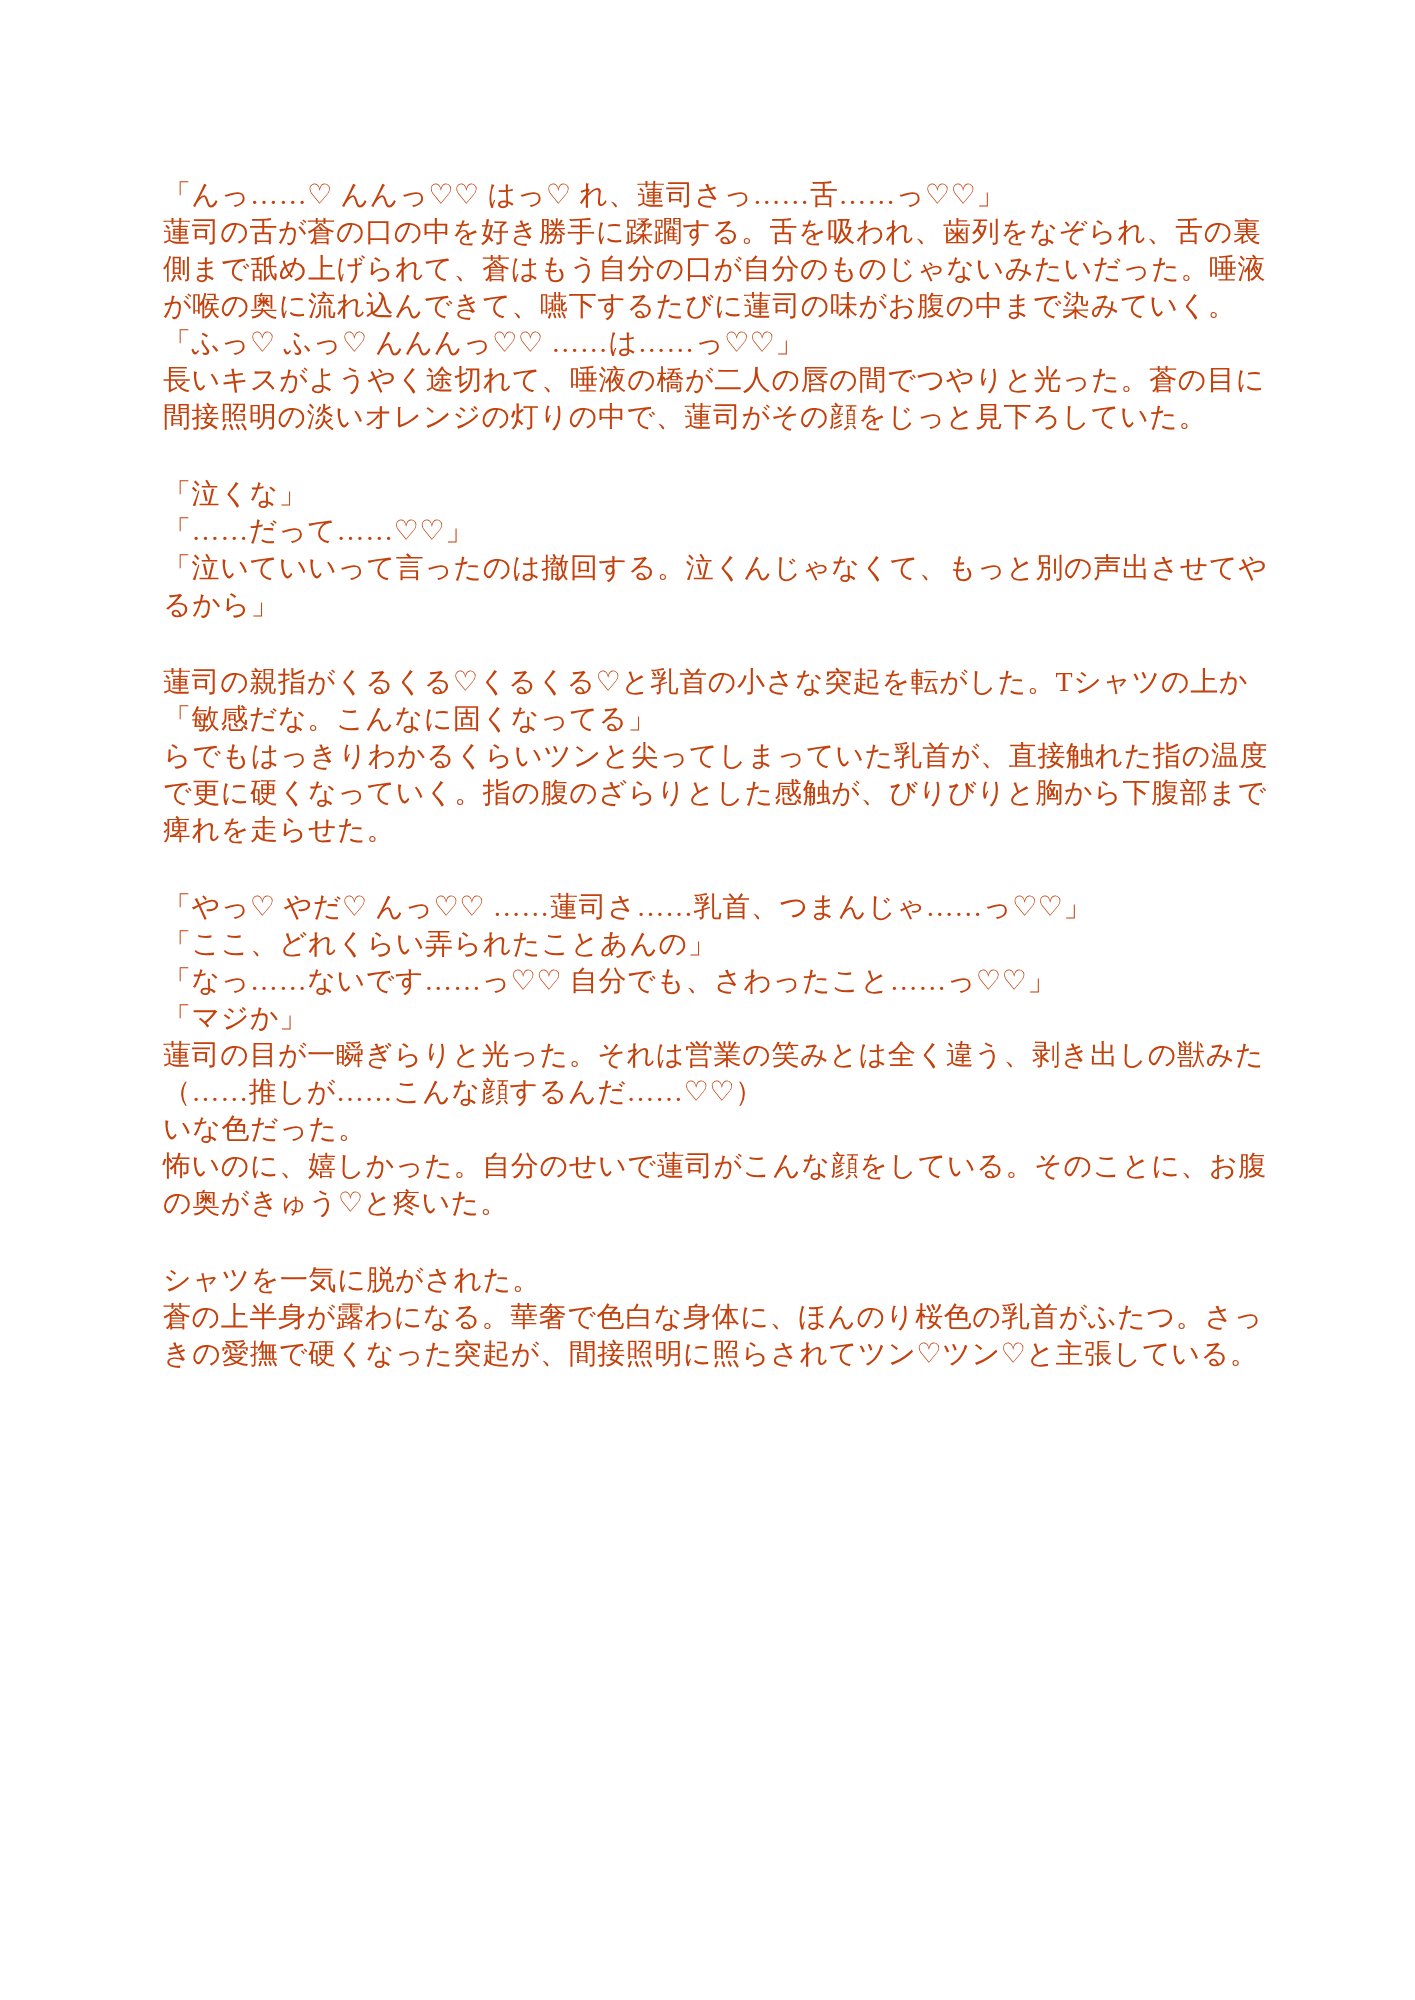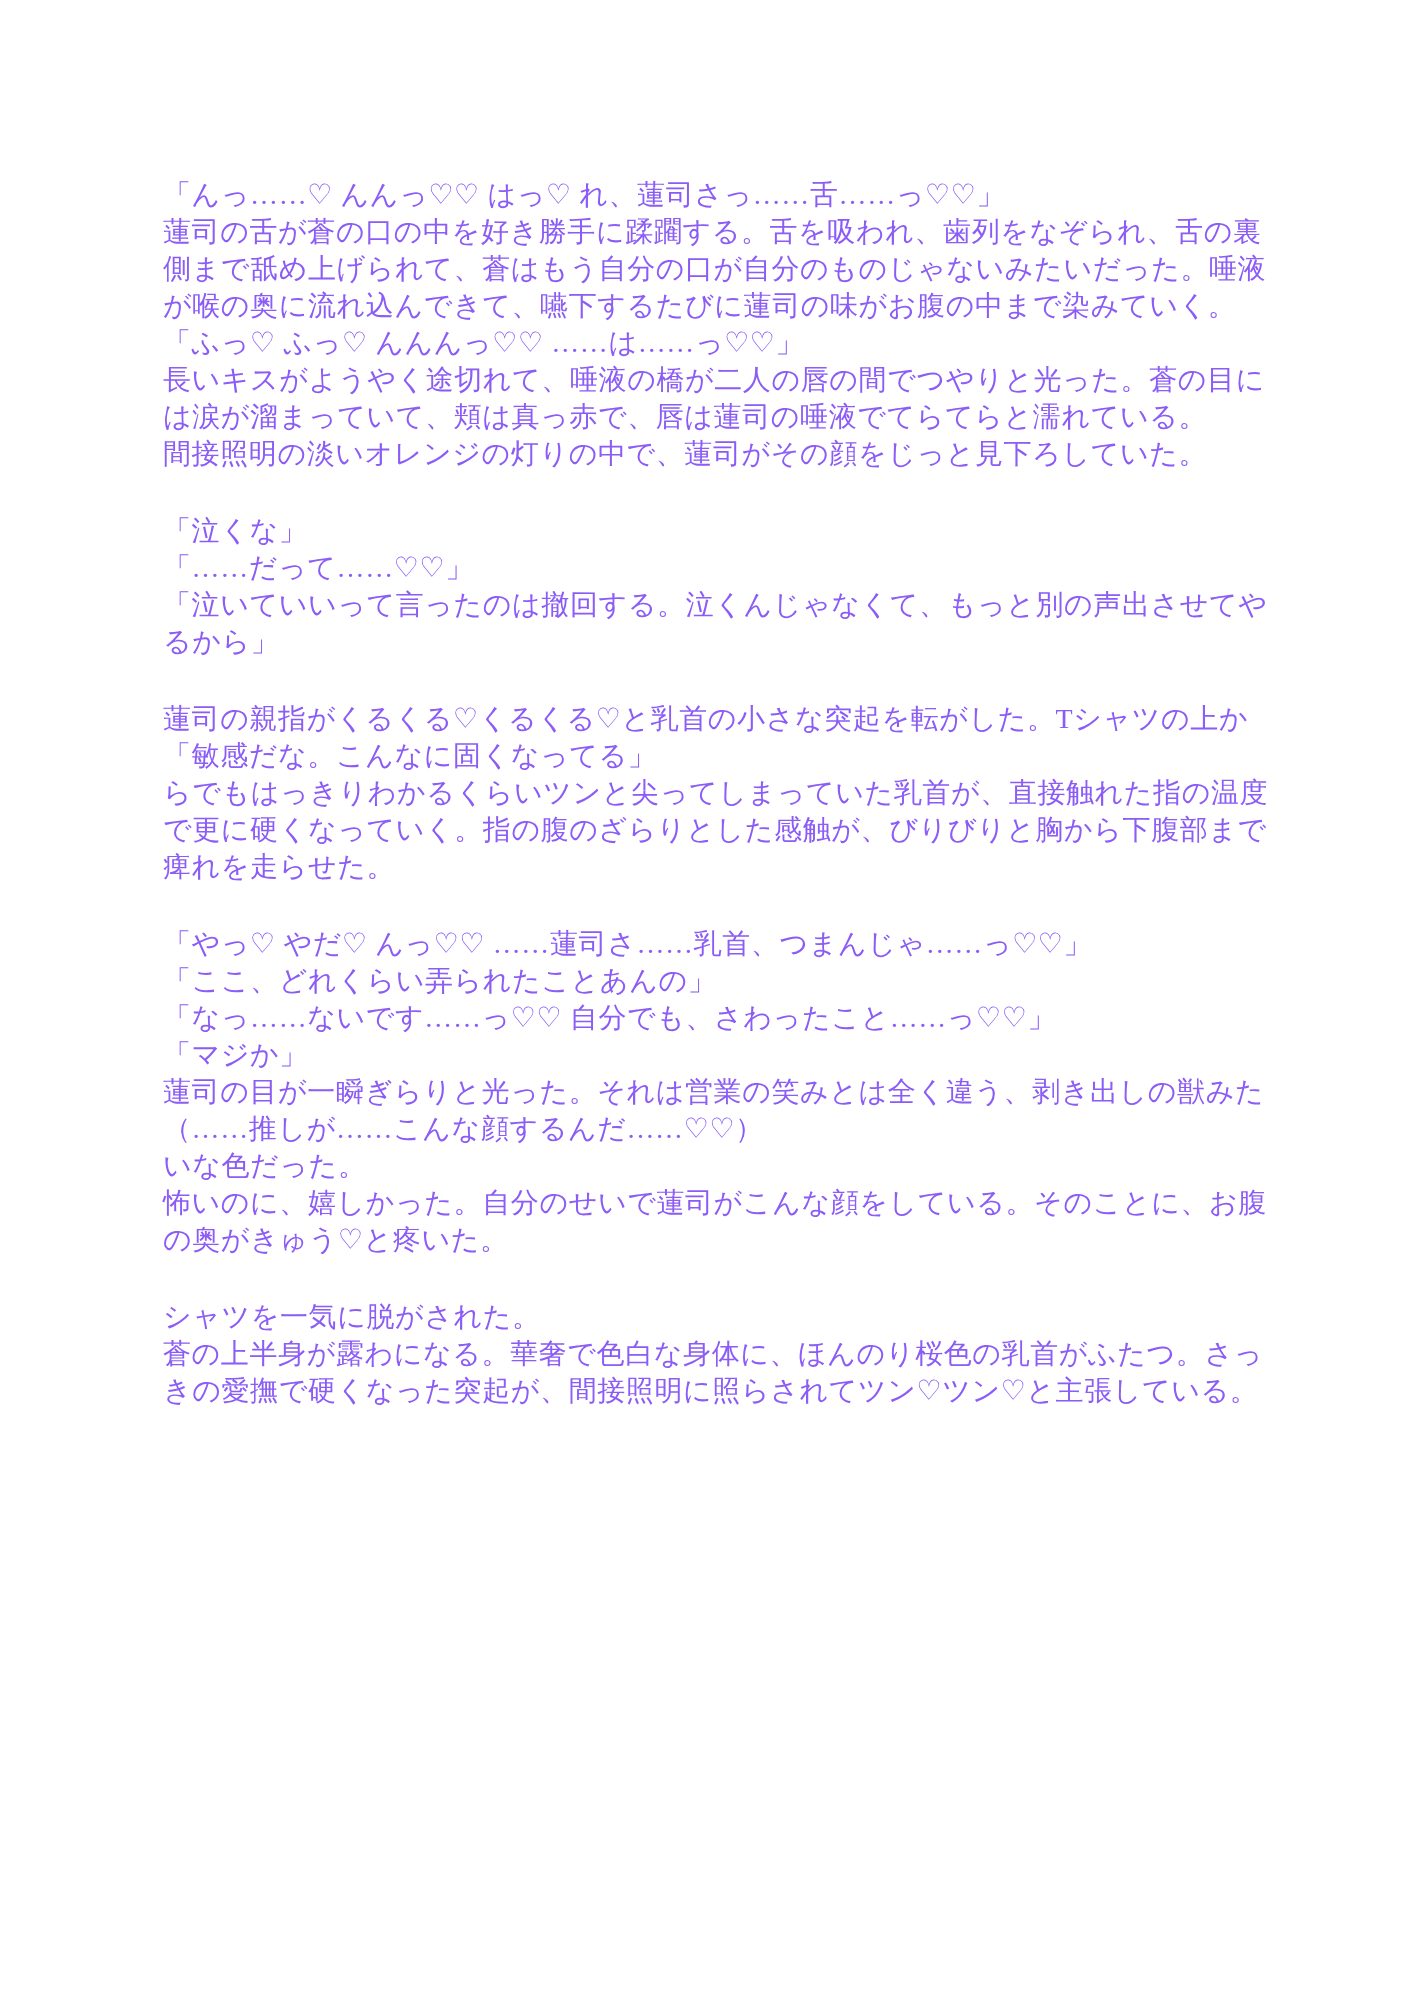--- a/index.html
+++ b/index.html
@@ -33,30 +33,29 @@
     font-size: 28px;
     line-height: 37px;
     letter-spacing: 0.6px;
     white-space: pre;
     font-weight: 400;
   }
 </style>
 </head>
 <body>
 
-<div class="page" style="background: rgb(255, 255, 255); color: #8b5cf6; text-decoration: underline;">
+<div class="page" style="background: rgb(255, 255, 255); color: #c2410c; text-decoration: underline;">
   <main class="content" id="content">
       <p class="paragraph">
         <span class="line">「んっ……♡ んんっ♡♡ はっ♡ れ、蓮司さっ……舌……っ♡♡」</span>
         <span class="line">蓮司の舌が蒼の口の中を好き勝手に蹂躙する。舌を吸われ、歯列をなぞられ、舌の裏</span>
         <span class="line">側まで舐め上げられて、蒼はもう自分の口が自分のものじゃないみたいだった。唾液</span>
         <span class="line">が喉の奥に流れ込んできて、嚥下するたびに蓮司の味がお腹の中まで染みていく。</span>
         <span class="line">「ふっ♡ ふっ♡ んんんっ♡♡ ……は……っ♡♡」</span>
         <span class="line">長いキスがようやく途切れて、唾液の橋が二人の唇の間でつやりと光った。蒼の目に</span>
-        <span class="line">は涙が溜まっていて、頬は真っ赤で、唇は蓮司の唾液でてらてらと濡れている。</span>
         <span class="line">間接照明の淡いオレンジの灯りの中で、蓮司がその顔をじっと見下ろしていた。</span>
       </p>
       <p class="paragraph">
         <span class="line">「泣くな」</span>
         <span class="line">「……だって……♡♡」</span>
         <span class="line">「泣いていいって言ったのは撤回する。泣くんじゃなくて、もっと別の声出させてや</span>
         <span class="line">るから」</span>
       </p>
       <p class="paragraph">
         <span class="line">蓮司の親指がくるくる♡くるくる♡と乳首の小さな突起を転がした。Tシャツの上か</span>

